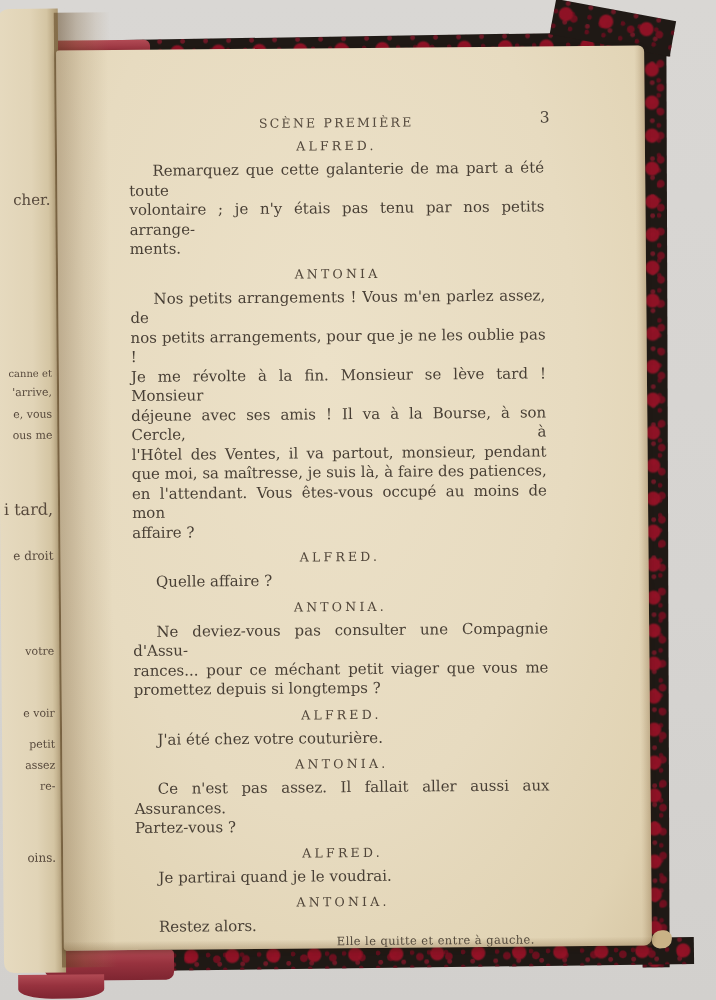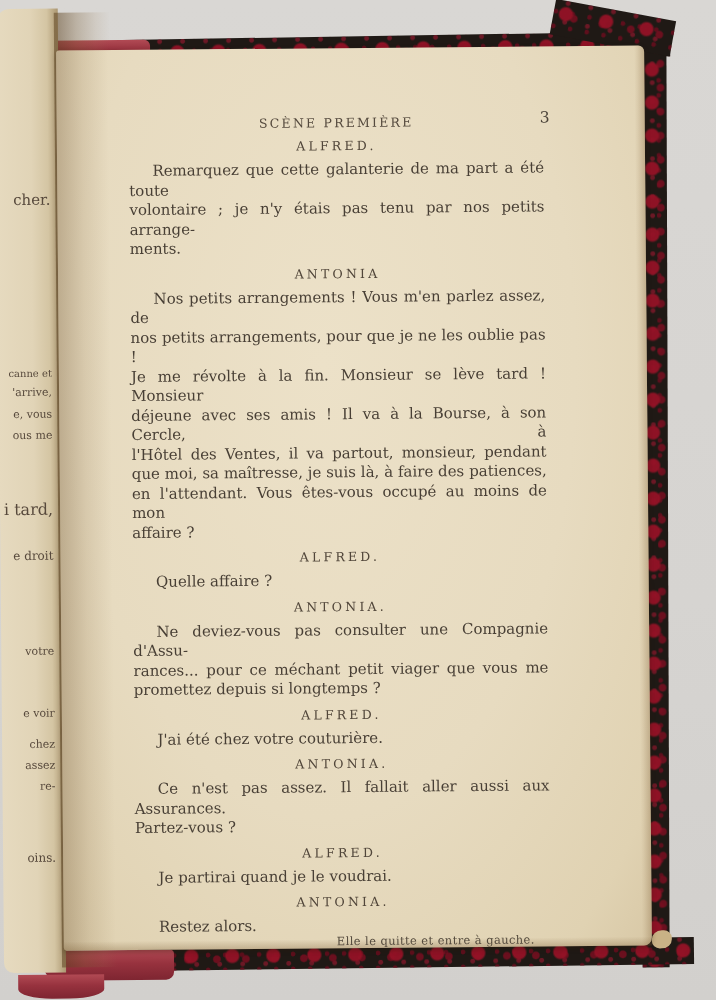--- a/index.html
+++ b/index.html
@@ -116,21 +116,21 @@
     <div class="left-page">
       <span class="frag" style="top:182px;font-size:15px;text-align:right;">cher.</span>
       <span class="frag" style="top:324px;font-size:10px;margin-top:35px;">canne et</span>
       <span class="frag" style="top:377px;font-size:11px;">'arrive,</span>
       <span class="frag" style="top:399px;font-size:11px;">e, vous</span>
       <span class="frag" style="top:420px;font-size:11px;">ous me</span>
       <span class="frag" style="top:491px;font-size:16px;">i tard,</span>
       <span class="frag" style="top:540px;font-size:12px;">e droit</span>
       <span class="frag" style="top:636px;font-size:11px;">votre</span>
       <span class="frag" style="top:658px;font-size:11px;margin-top:40px;">e voir</span>
-      <span class="frag" style="top:729px;font-size:11px;">chez</span>
+      <span class="frag" style="top:729px;font-size:11px;">petit</span>
       <span class="frag" style="top:750px;font-size:11px;">assez</span>
       <span class="frag" style="top:771px;font-size:11px;">re-</span>
       <span class="frag" style="top:842px;font-size:12px;">oins.</span>
     </div>
 
     <div class="gutter"></div>
 
     <div class="main-page">
       <div class="edge-left"></div>
       <div class="edge-right"></div>

